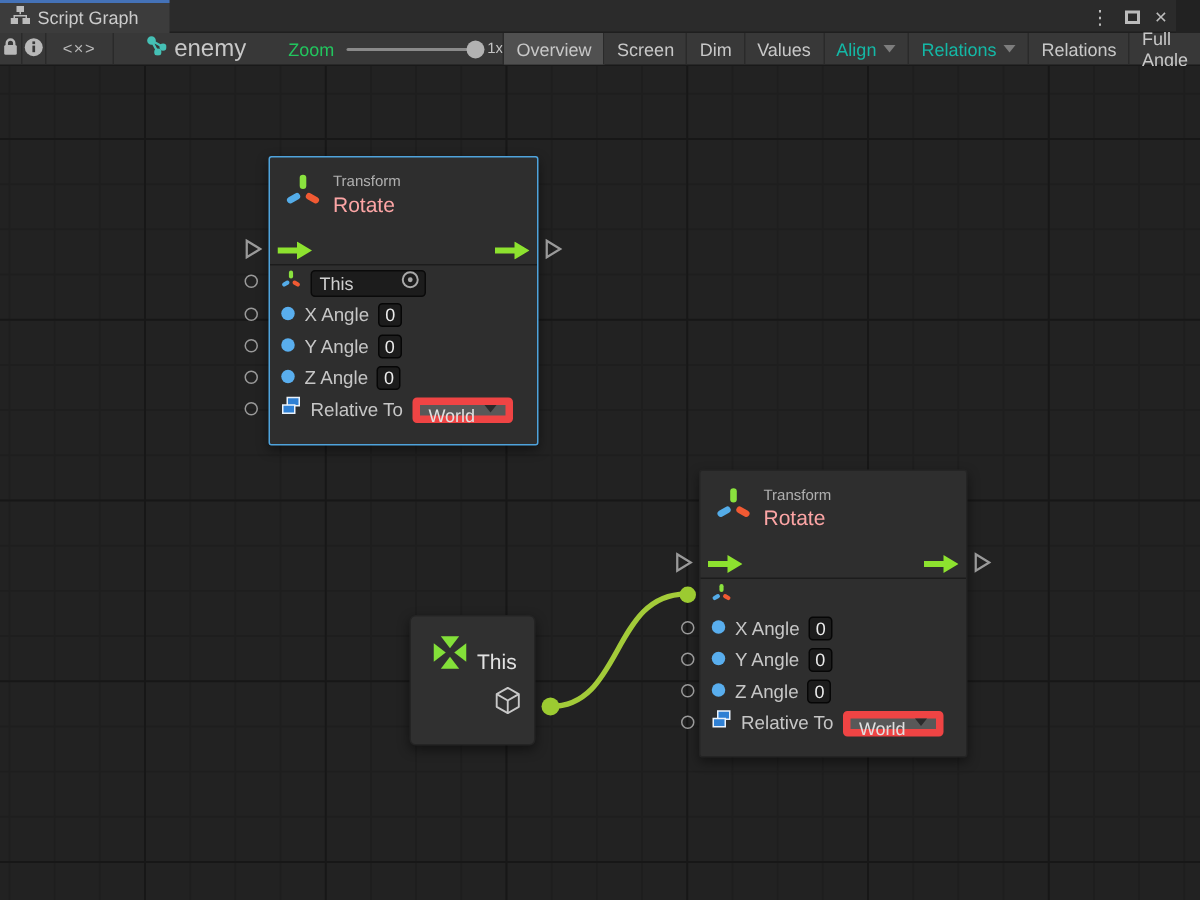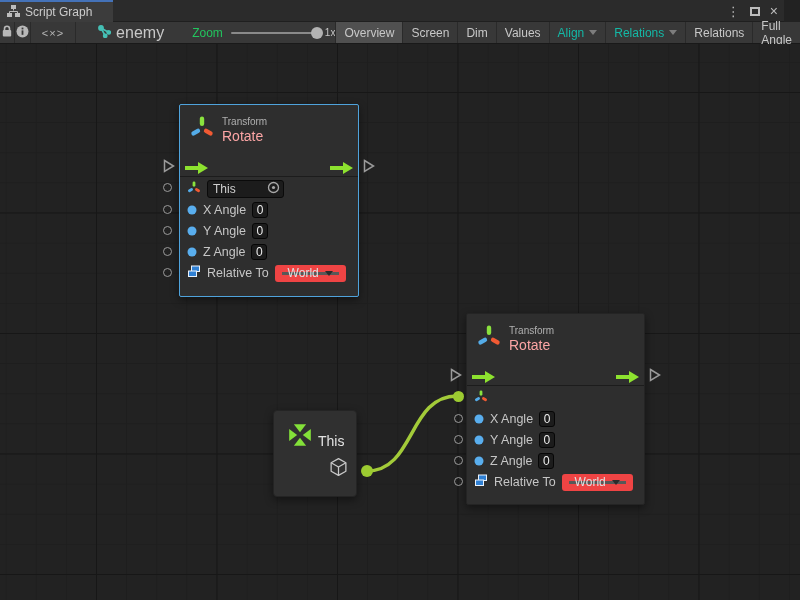--- a/index.html
+++ b/index.html
@@ -53,21 +53,21 @@
   .hdr-txt { display:flex; flex-direction:column; gap:1px; }
   .flow-row { position:absolute; left:0; right:0; top:55px; height:12px; }
   .flow-arrow { position:absolute; top:0; }
   .flow-arrow.in { left:5px; } .flow-arrow.out { right:5px; }
   .unit-divider { position:absolute; left:0; right:0; top:71px; height:1px; background:#1c1c1c; }
   .vrow { position:absolute; left:7px; right:7px; height:20px; display:flex; align-items:center; gap:6px; }
   .vlabel { color:#c6c6c6; font-size:12.5px;text-align:right; }
   .valuebox { min-width:16px; height:16px; background:#1c1c1c; border:1px solid #060606; border-radius:3px; color:#ececec; font-size:12px; display:flex; align-items:center; justify-content:center; padding:0 3px; cursor:text; }
   .objfield { width:77px; height:18px; background:#1c1c1c; border:1px solid #0a0a0a; border-radius:3px; display:flex; align-items:center; justify-content:space-between; padding:0 3px 0 5px; cursor:pointer; }
   .objfield .fval { color:#cfcfcf; font-size:12px; }
-  .dropdown { height:17px; background:#585858; border:7px solid #ef4444; border-radius:3px; display:flex; align-items:center; gap:6px; padding:0 6px; color:#e0e0e0; font-size:12px; cursor:pointer; }
+  .dropdown { height:17px; background:#585858; border:5px solid #ef4444; border-radius:3px; display:flex; gap:6px; padding:0 6px; color:#e0e0e0; font-size:12px; cursor:pointer; }
   .dropdown .tri { width:0; height:0; border-left:4px solid transparent; border-right:4px solid transparent; border-top:5px solid #2b2b2b; }
   .pcircle { position:absolute; width:9px; height:9px; border:1.5px solid #9a9a9a; border-radius:50%; background:transparent; cursor:crosshair; }
   .pcircle.filled { width:11px; height:11px; border:none; background:#9ccb31; }
 
   
   .this-node { position:absolute; background:#303030; border:1px solid #242424; border-radius:4px; box-shadow:0 3px 8px rgba(0,0,0,.45); cursor:grab; }
   .this-label { position:absolute; left:44px; top:22px; color:#e2e2e2; font-size:14px; }
 </style>
 </head>
 <body>

